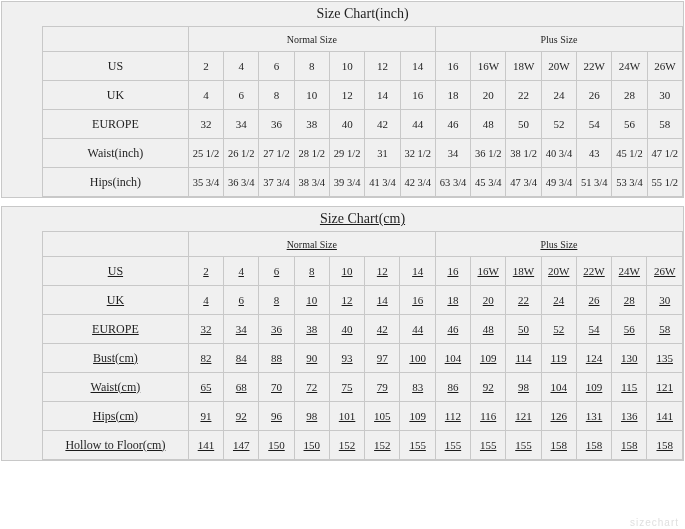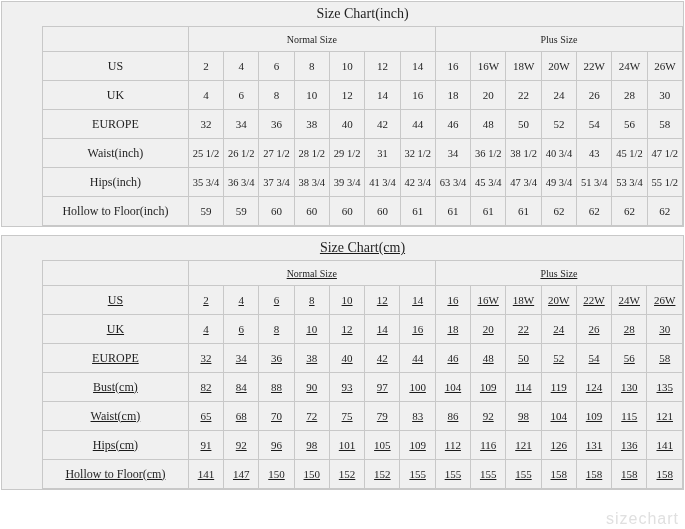--- a/index.html
+++ b/index.html
@@ -81,21 +81,21 @@
     font-size: 10.5px;
   }
   
   col.label-col { width: 140px; }
   col.data-col  { width: 33.9px; }
 
   .watermark {
     position: absolute;
     right: 6px;
     bottom: 2px;
-    font-size: 16px;
+    font-size: 10px;
     color: #e0e0e0;
     letter-spacing: 1px;
     font-family: "Liberation Sans", sans-serif;
     user-select: none;
   }
 </style>
 </head>
 <body>
 
 <div class="page">
@@ -213,37 +213,20 @@
           <td class="data-cell small">42 3/4</td>
           <td class="data-cell small">63 3/4</td>
           <td class="data-cell small">45 3/4</td>
           <td class="data-cell small">47 3/4</td>
           <td class="data-cell small">49 3/4</td>
           <td class="data-cell small">51 3/4</td>
           <td class="data-cell small">53 3/4</td>
           <td class="data-cell small">55 1/2</td>
         </tr>
 
-        <tr>
-          <td class="label-cell">Hollow to Floor(inch)</td>
-          <td class="data-cell">59</td>
-          <td class="data-cell">59</td>
-          <td class="data-cell">60</td>
-          <td class="data-cell">60</td>
-          <td class="data-cell">60</td>
-          <td class="data-cell">60</td>
-          <td class="data-cell">61</td>
-          <td class="data-cell">61</td>
-          <td class="data-cell">61</td>
-          <td class="data-cell">61</td>
-          <td class="data-cell">62</td>
-          <td class="data-cell">62</td>
-          <td class="data-cell">62</td>
-          <td class="data-cell">62</td>
-        </tr>
       </tbody>
     </table>
   </div>
 
   <div class="chart-block second">
     <table class="size-table">
       <colgroup>
         <col class="label-col">
         <col class="data-col">
           <col class="data-col">

